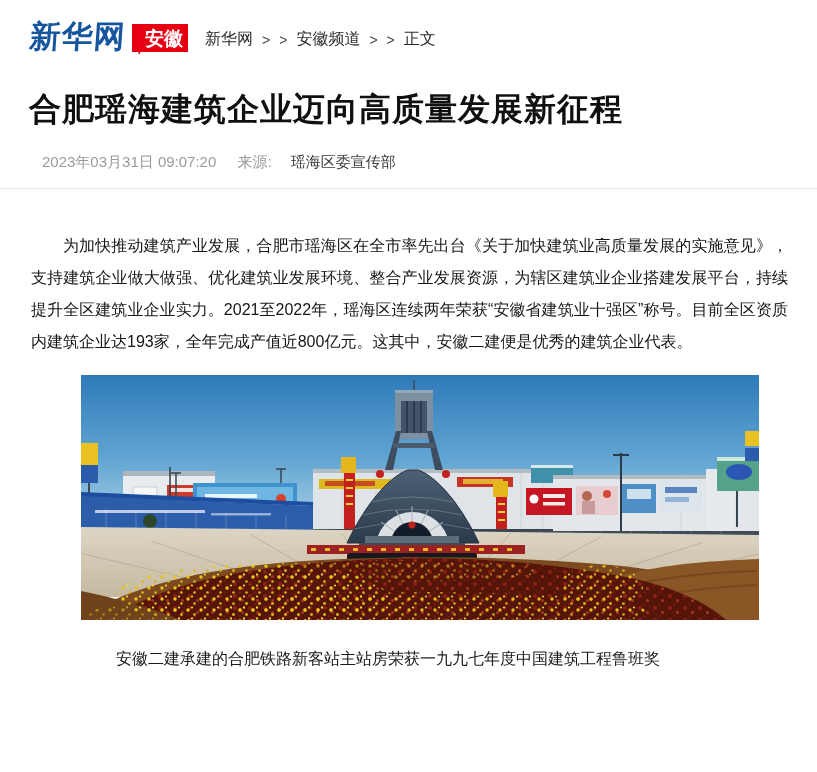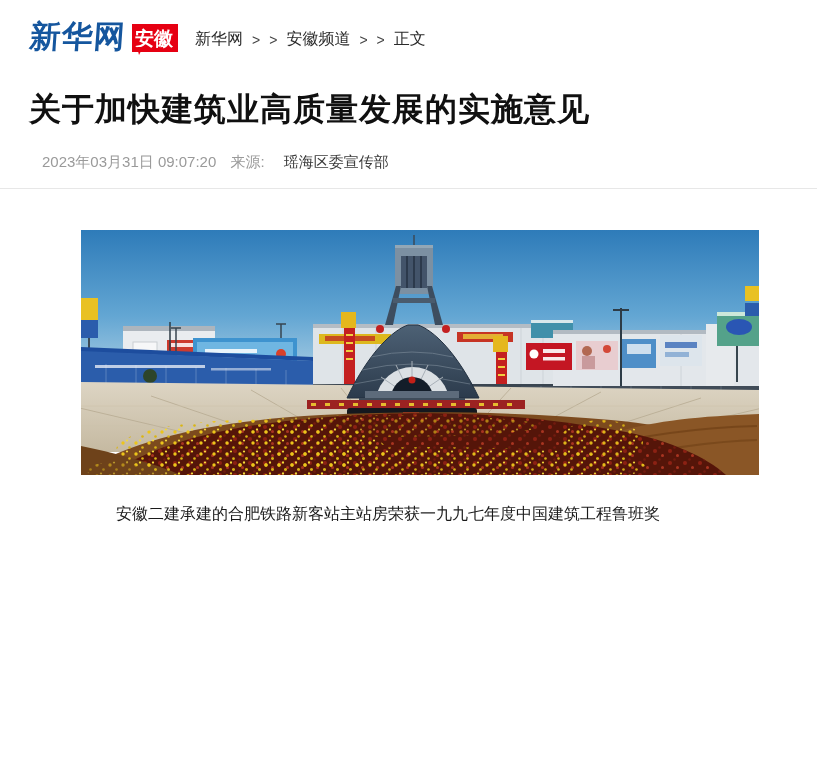--- a/index.html
+++ b/index.html
@@ -13,36 +13,36 @@
 
   
   .site-header { display:flex; align-items:flex-start; padding:16px 0 0 30px; height:58px; }
   .logo { display:flex; align-items:flex-start; cursor:pointer; }
   .logo-text {
     color:#15569e; font-size:31px; font-weight:bold; line-height:1;
     letter-spacing:1px; transform:skewX(-4deg); padding-top:5px;
   }
   .logo-badge {
     position:relative; background:#e60012; color:#fff; font-size:19px; font-weight:bold;
-    line-height:1; padding:5px 5px 4px 3px; margin-left:6px; margin-top:8px;
+    line-height:1; padding:5px 5px 4px 13px; margin-left:6px; margin-top:8px;
   }
   .logo-badge::after {
     content:""; position:absolute; left:5px; bottom:-7px;
     border:4px solid transparent; border-top:8px solid #e60012; border-left-width:2px;
   }
   .breadcrumb { display:flex; align-items:center; gap:9px; margin-left:17px; padding-top:13px;
     font-size:16px; color:#2a2a2a; }
   .crumb { cursor:pointer; }
   .sep { color:#444; font-size:14px; }
 
   
   .article-title { margin:30px 30px 0 29px; font-size:32px; line-height:1.35;
     font-weight:bold; color:#101010; letter-spacing:1px; }
   .article-meta { margin:22px 0 0 42px; font-size:15px; color:#9a9a9a; }
-  .article-meta .src-label { margin-left:10px; }
+  .article-meta .src-label { margin-left:17px; }
   .article-meta .src-name { margin-left:15px; color:#3a3a3a;text-align:center; }
   .divider { border:none; border-top:1px solid #e7e7e7; margin-top:16px; width:100%; }
 
   
   .article-body { margin:41px 29px 0 31px; font-size:16px; line-height:32px;
     color:#161616; text-align:justify; }
   .article-body p { text-indent:2em; margin-bottom:17px; }
 
   figure { margin:5px 0 0 50px; }
   .photo-svg { display:block; width:678px; height:245px; }
@@ -62,31 +62,32 @@
       <span class="crumb">新华网</span>
       <span class="sep">&gt;</span>
       <span class="sep">&gt;</span>
       <span class="crumb">安徽频道</span>
       <span class="sep">&gt;</span>
       <span class="sep">&gt;</span>
       <span class="crumb">正文</span>
     </nav>
   </header>
 
-  <h1 class="article-title">关于加快建筑业高质量发展的实施意见</h1>
+  <h1 class="article-title">合肥瑶海建筑企业迈向高质量发展新征程</h1>
 
   <div class="article-meta">
     <span class="date">2023年03月31日 09:07:20</span>
     <span class="src-label">来源:</span>
     <span class="src-name">瑶海区委宣传部</span>
   </div>
 
   <hr class="divider">
 
   <div class="article-body">
+    <p>为加快推动建筑产业发展，合肥市瑶海区在全市率先出台《关于加快建筑业高质量发展的实施意见》，支持建筑企业做大做强、优化建筑业发展环境、整合产业发展资源，为辖区建筑业企业搭建发展平台，持续提升全区建筑业企业实力。2021至2022年，瑶海区连续两年荣获“安徽省建筑业十强区”称号。目前全区资质内建筑企业达193家，全年完成产值近800亿元。这其中，安徽二建便是优秀的建筑企业代表。</p>
 
     <figure>
       <svg class="photo-svg" viewBox="0 0 678 245" xmlns="http://www.w3.org/2000/svg">
         <defs>
           <linearGradient id="sky" x1="0" y1="0" x2="0" y2="1">
             <stop offset="0" stop-color="#2e7bb9"></stop>
             <stop offset="0.5" stop-color="#63a6d3"></stop>
             <stop offset="0.85" stop-color="#a9cde3"></stop>
             <stop offset="1" stop-color="#c6dde9"></stop>
           </linearGradient>

